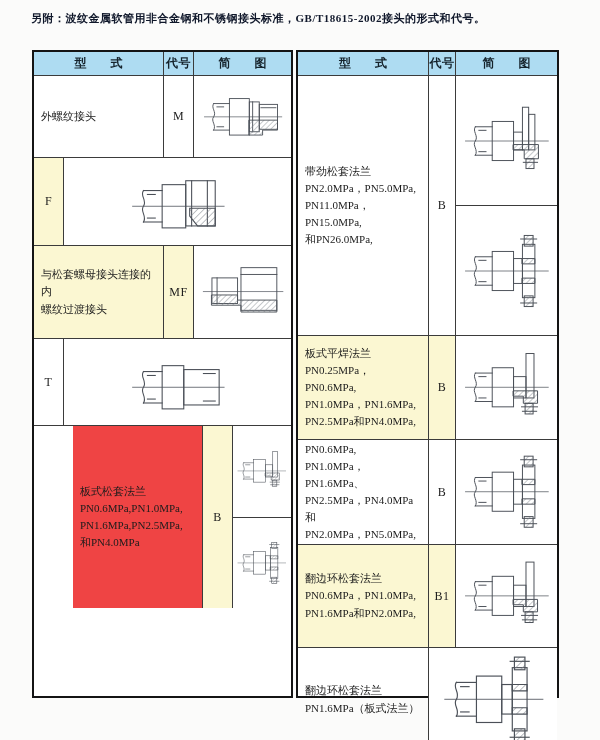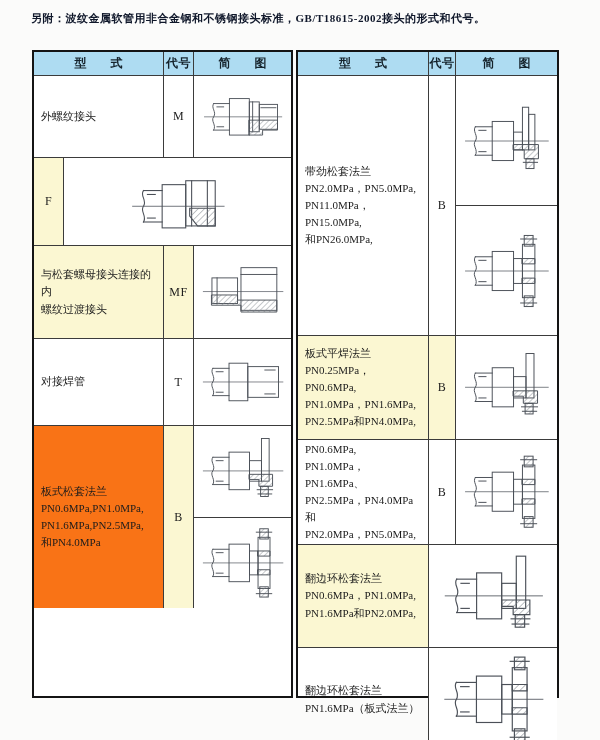--- a/index.html
+++ b/index.html
@@ -139,21 +139,20 @@
               <rect x="48" y="14" width="42" height="50"></rect>
               <line x1="48" y1="22" x2="90" y2="22"></line>
               <path d="M14,46 H44 V52 H90 V66 H48 V58 H14 Z" fill="url(#h3)"></path>
             </g>
           </svg>
         </div>
     </div>
   </div>
 
   <div class="row" style="height:87px">
-    <div class="cell type">对接焊管</div>
     <div class="cell code">T</div>
     <div class="cell diag">
       <div class="dsub">
           <svg viewBox="0 0 100 84" preserveAspectRatio="xMidYMid meet">
             <defs>
               <pattern id="h4" width="4.5" height="4.5" patternUnits="userSpaceOnUse" patternTransform="rotate(45)">
                 <line x1="0" y1="0" x2="0" y2="4.5" stroke="#7a8087" stroke-width="1"></line>
               </pattern>
             </defs>
             <g stroke="#4b5058" fill="none" stroke-width="1.1" stroke-linecap="square">
@@ -167,21 +166,21 @@
               <rect x="56" y="24" width="36" height="36"></rect>
               <line x1="76" y1="28" x2="88" y2="28"></line>
               <line x1="76" y1="56" x2="88" y2="56"></line>
             </g>
           </svg>
         </div>
     </div>
   </div>
 
   <div class="row" style="height:182px">
-    <div class="cell type hl" style="background: #f97316;">板式松套法兰
+    <div class="cell type hl" style="background: #ef4444; margin-left: 39px;">板式松套法兰
 PN0.6MPa,PN1.0MPa,
 PN1.6MPa,PN2.5MPa,
 和PN4.0MPa</div>
     <div class="cell code hl" style="background: rgb(251, 247, 210);">B</div>
     <div class="cell diag">
       <div class="dsub">
           <svg viewBox="0 0 100 84" preserveAspectRatio="xMidYMid meet">
             <defs>
               <pattern id="h5" width="4.5" height="4.5" patternUnits="userSpaceOnUse" patternTransform="rotate(45)">
                 <line x1="0" y1="0" x2="0" y2="4.5" stroke="#7a8087" stroke-width="1"></line>
@@ -370,20 +369,21 @@
             </g>
           </svg>
         </div>
     </div>
   </div>
 
   <div class="row" style="height:103px">
     <div class="cell type hl" style="background: rgb(251, 247, 210);">翻边环松套法兰
 PN0.6MPa，PN1.0MPa,
 PN1.6MPa和PN2.0MPa,</div>
+    <div class="cell code hl" style="background: rgb(251, 247, 210);">B1</div>
     <div class="cell diag">
       <div class="dsub">
           <svg viewBox="0 0 100 84" preserveAspectRatio="xMidYMid meet">
             <defs>
               <pattern id="h11" width="4.5" height="4.5" patternUnits="userSpaceOnUse" patternTransform="rotate(45)">
                 <line x1="0" y1="0" x2="0" y2="4.5" stroke="#7a8087" stroke-width="1"></line>
               </pattern>
             </defs>
             <g stroke="#4b5058" fill="none" stroke-width="1.1" stroke-linecap="square">
               <path d="M15,26 C11,31 19,36 15,42 C11,47 19,52 15,58"></path>

